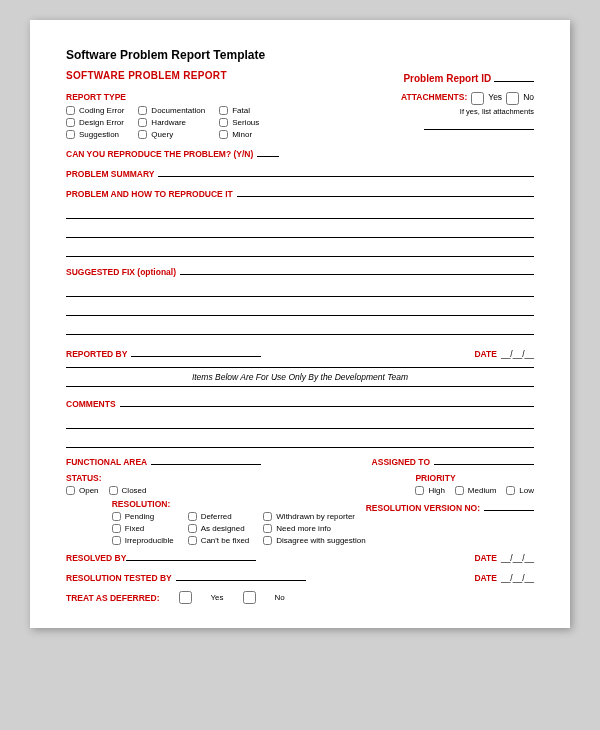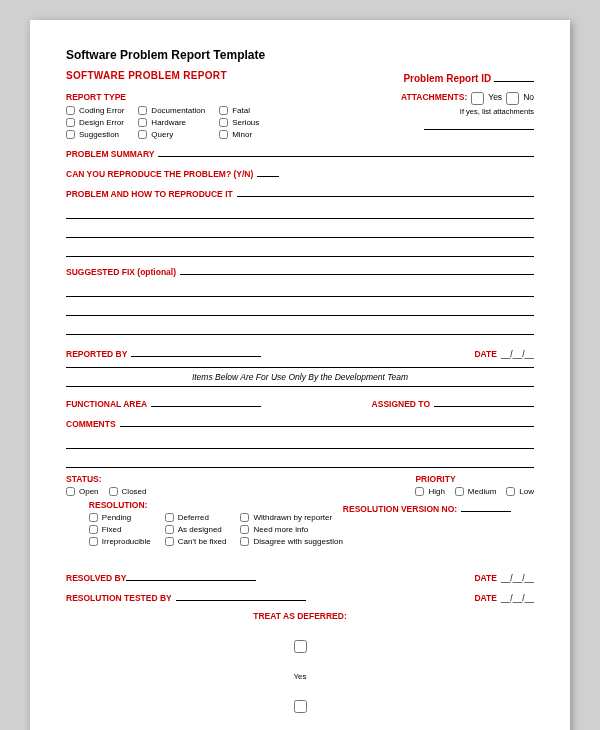--- a/index.html
+++ b/index.html
@@ -202,27 +202,27 @@
         <span style="color:#000; font-weight:normal;">Yes</span>
         <input type="checkbox" style="">
         <span style="color:#000; font-weight:normal;">No</span>
       </div>
       <div style="font-size:7.5px; color:#000; text-align:right;">If yes, list attachments</div>
       <span class="field-underline-fixed" style="width:110px;"></span>
     </div>
   </div>
 
   <div class="field-line">
+    <span class="field-label">CAN YOU REPRODUCE THE PROBLEM? (Y/N)</span>
+    <span class="field-underline-fixed" style="width:22px;"></span>
+  </div>
+
+  <div class="field-line">
     <span class="field-label">PROBLEM SUMMARY</span>
     <span class="field-underline"></span>
-  </div>
-
-  <div class="field-line">
-    <span class="field-label">CAN YOU REPRODUCE THE PROBLEM? (Y/N)</span>
-    <span class="field-underline-fixed" style="width:22px;"></span>
   </div>
 
   <div style="margin-bottom:4px;">
     <div class="field-line">
       <span class="field-label">PROBLEM AND HOW TO REPRODUCE IT</span>
       <span class="field-underline"></span>
     </div>
     <div class="full-line"></div>
     <div class="full-line"></div>
     <div class="full-line"></div>
@@ -244,40 +244,40 @@
       <span class="field-underline-fixed" style="width:130px;"></span>
     </div>
     <div style="display:flex; align-items:baseline; gap:4px;">
       <span class="field-label">DATE</span>
       <span style="font-size:8.5px; color:#000;">__/__/__</span>
     </div>
   </div>
 
   <div class="dev-banner">Items Below Are For Use Only By the Development Team</div>
 
-  <div style="display:flex; align-items:baseline; gap:6px; margin-bottom:6px; justify-content:space-between;">
-    <div style="display:flex; align-items:baseline; gap:4px;">
-      <span class="field-label">FUNCTIONAL AREA</span>
-      <span class="field-underline-fixed" style="width:110px;"></span>
-    </div>
-    <div style="display:flex; align-items:baseline; gap:4px;">
-      <span class="field-label">ASSIGNED TO</span>
-      <span class="field-underline-fixed" style="width:100px;"></span>
-    </div>
-  </div>
-
   <div style="margin-bottom:4px;">
     <div class="field-line">
       <span class="field-label">COMMENTS</span>
       <span class="field-underline"></span>
     </div>
     <div class="full-line"></div>
     <div class="full-line"></div>
   </div>
 
+  <div style="display:flex; align-items:baseline; gap:6px; margin-bottom:6px; justify-content:space-between;">
+    <div style="display:flex; align-items:baseline; gap:4px;">
+      <span class="field-label">FUNCTIONAL AREA</span>
+      <span class="field-underline-fixed" style="width:110px;"></span>
+    </div>
+    <div style="display:flex; align-items:baseline; gap:4px;">
+      <span class="field-label">ASSIGNED TO</span>
+      <span class="field-underline-fixed" style="width:100px;"></span>
+    </div>
+  </div>
+
   <div style="display:flex; justify-content:space-between; align-items:flex-start; margin-bottom:4px; margin-top:6px;">
     <div>
       <div class="field-label" style="margin-bottom:3px;">STATUS:</div>
       <div class="inline-checks">
         <div class="checkbox-item">
           <input type="checkbox" style="">
           <span>Open</span>
         </div>
         <div class="checkbox-item">
           <input type="checkbox" style="">
@@ -297,21 +297,21 @@
           <span>Medium</span>
         </div>
         <div class="checkbox-item">
           <input type="checkbox" style="">
           <span>Low</span>
         </div>
       </div>
     </div>
   </div>
 
-  <div style="display:flex; justify-content:center; align-items:flex-start; margin-bottom:23px;">
+  <div style="display:flex; justify-content:flex-end; align-items:flex-start; margin-bottom:4px;">
     <div>
       <div class="field-label" style="margin-bottom:3px;">RESOLUTION:</div>
       <div style="display:grid; grid-template-columns: auto auto auto; gap: 3px 14px;">
         <div class="checkbox-item">
           <input type="checkbox" style="">
           <span>Pending</span>
         </div>
         <div class="checkbox-item">
           <input type="checkbox" style="">
           <span>Deferred</span>
@@ -369,21 +369,21 @@
     <div style="display:flex; align-items:baseline; gap:4px;">
       <span class="field-label">RESOLUTION TESTED BY</span>
       <span class="field-underline-fixed" style="width:130px;"></span>
     </div>
     <div style="display:flex; align-items:baseline; gap:4px;">
       <span class="field-label">DATE</span>
       <span style="font-size:8.5px; color:#000;">__/__/__</span>
     </div>
   </div>
 
-  <div style="display:flex; align-items:center; gap:19px;flex-direction:column;">
+  <div style="display:flex; align-items:center; gap:19px;">
     <span class="field-label">TREAT AS DEFERRED:</span>
     <input type="checkbox" style="">
     <span style="font-size:8px;">Yes</span>
     <input type="checkbox" style="">
     <span style="font-size:8px;">No</span>
   </div>
 
 </div>
 
 </body></html>

